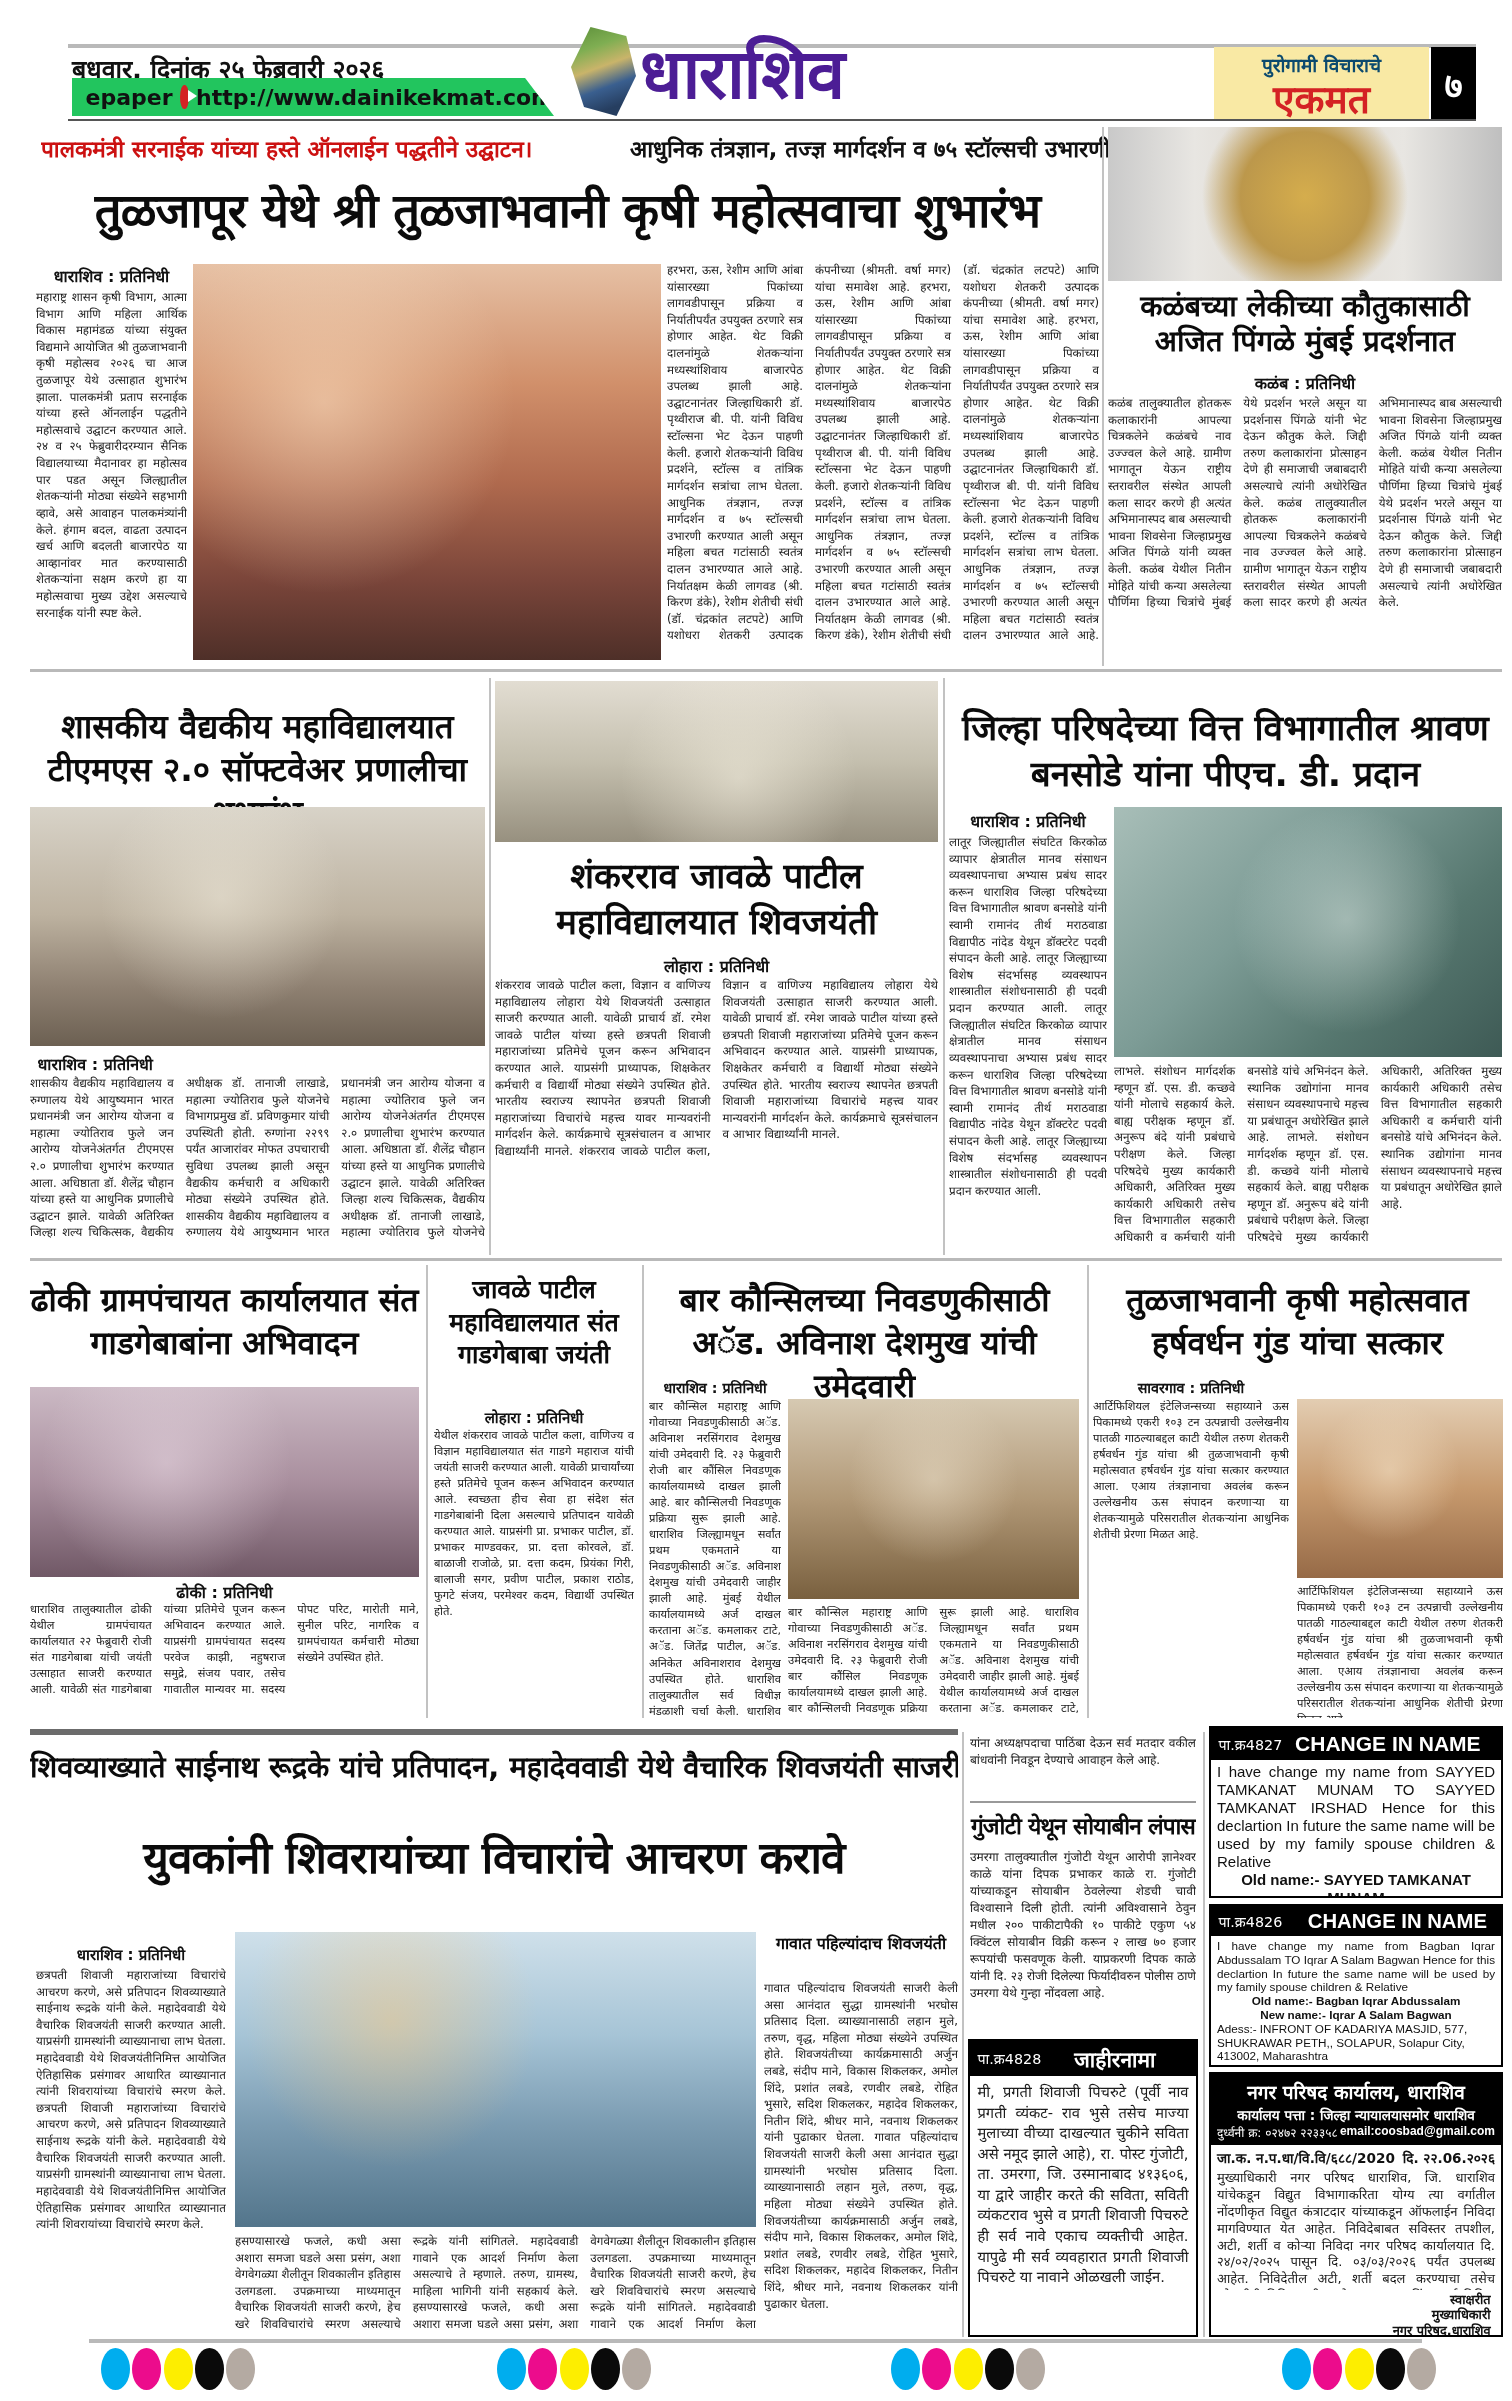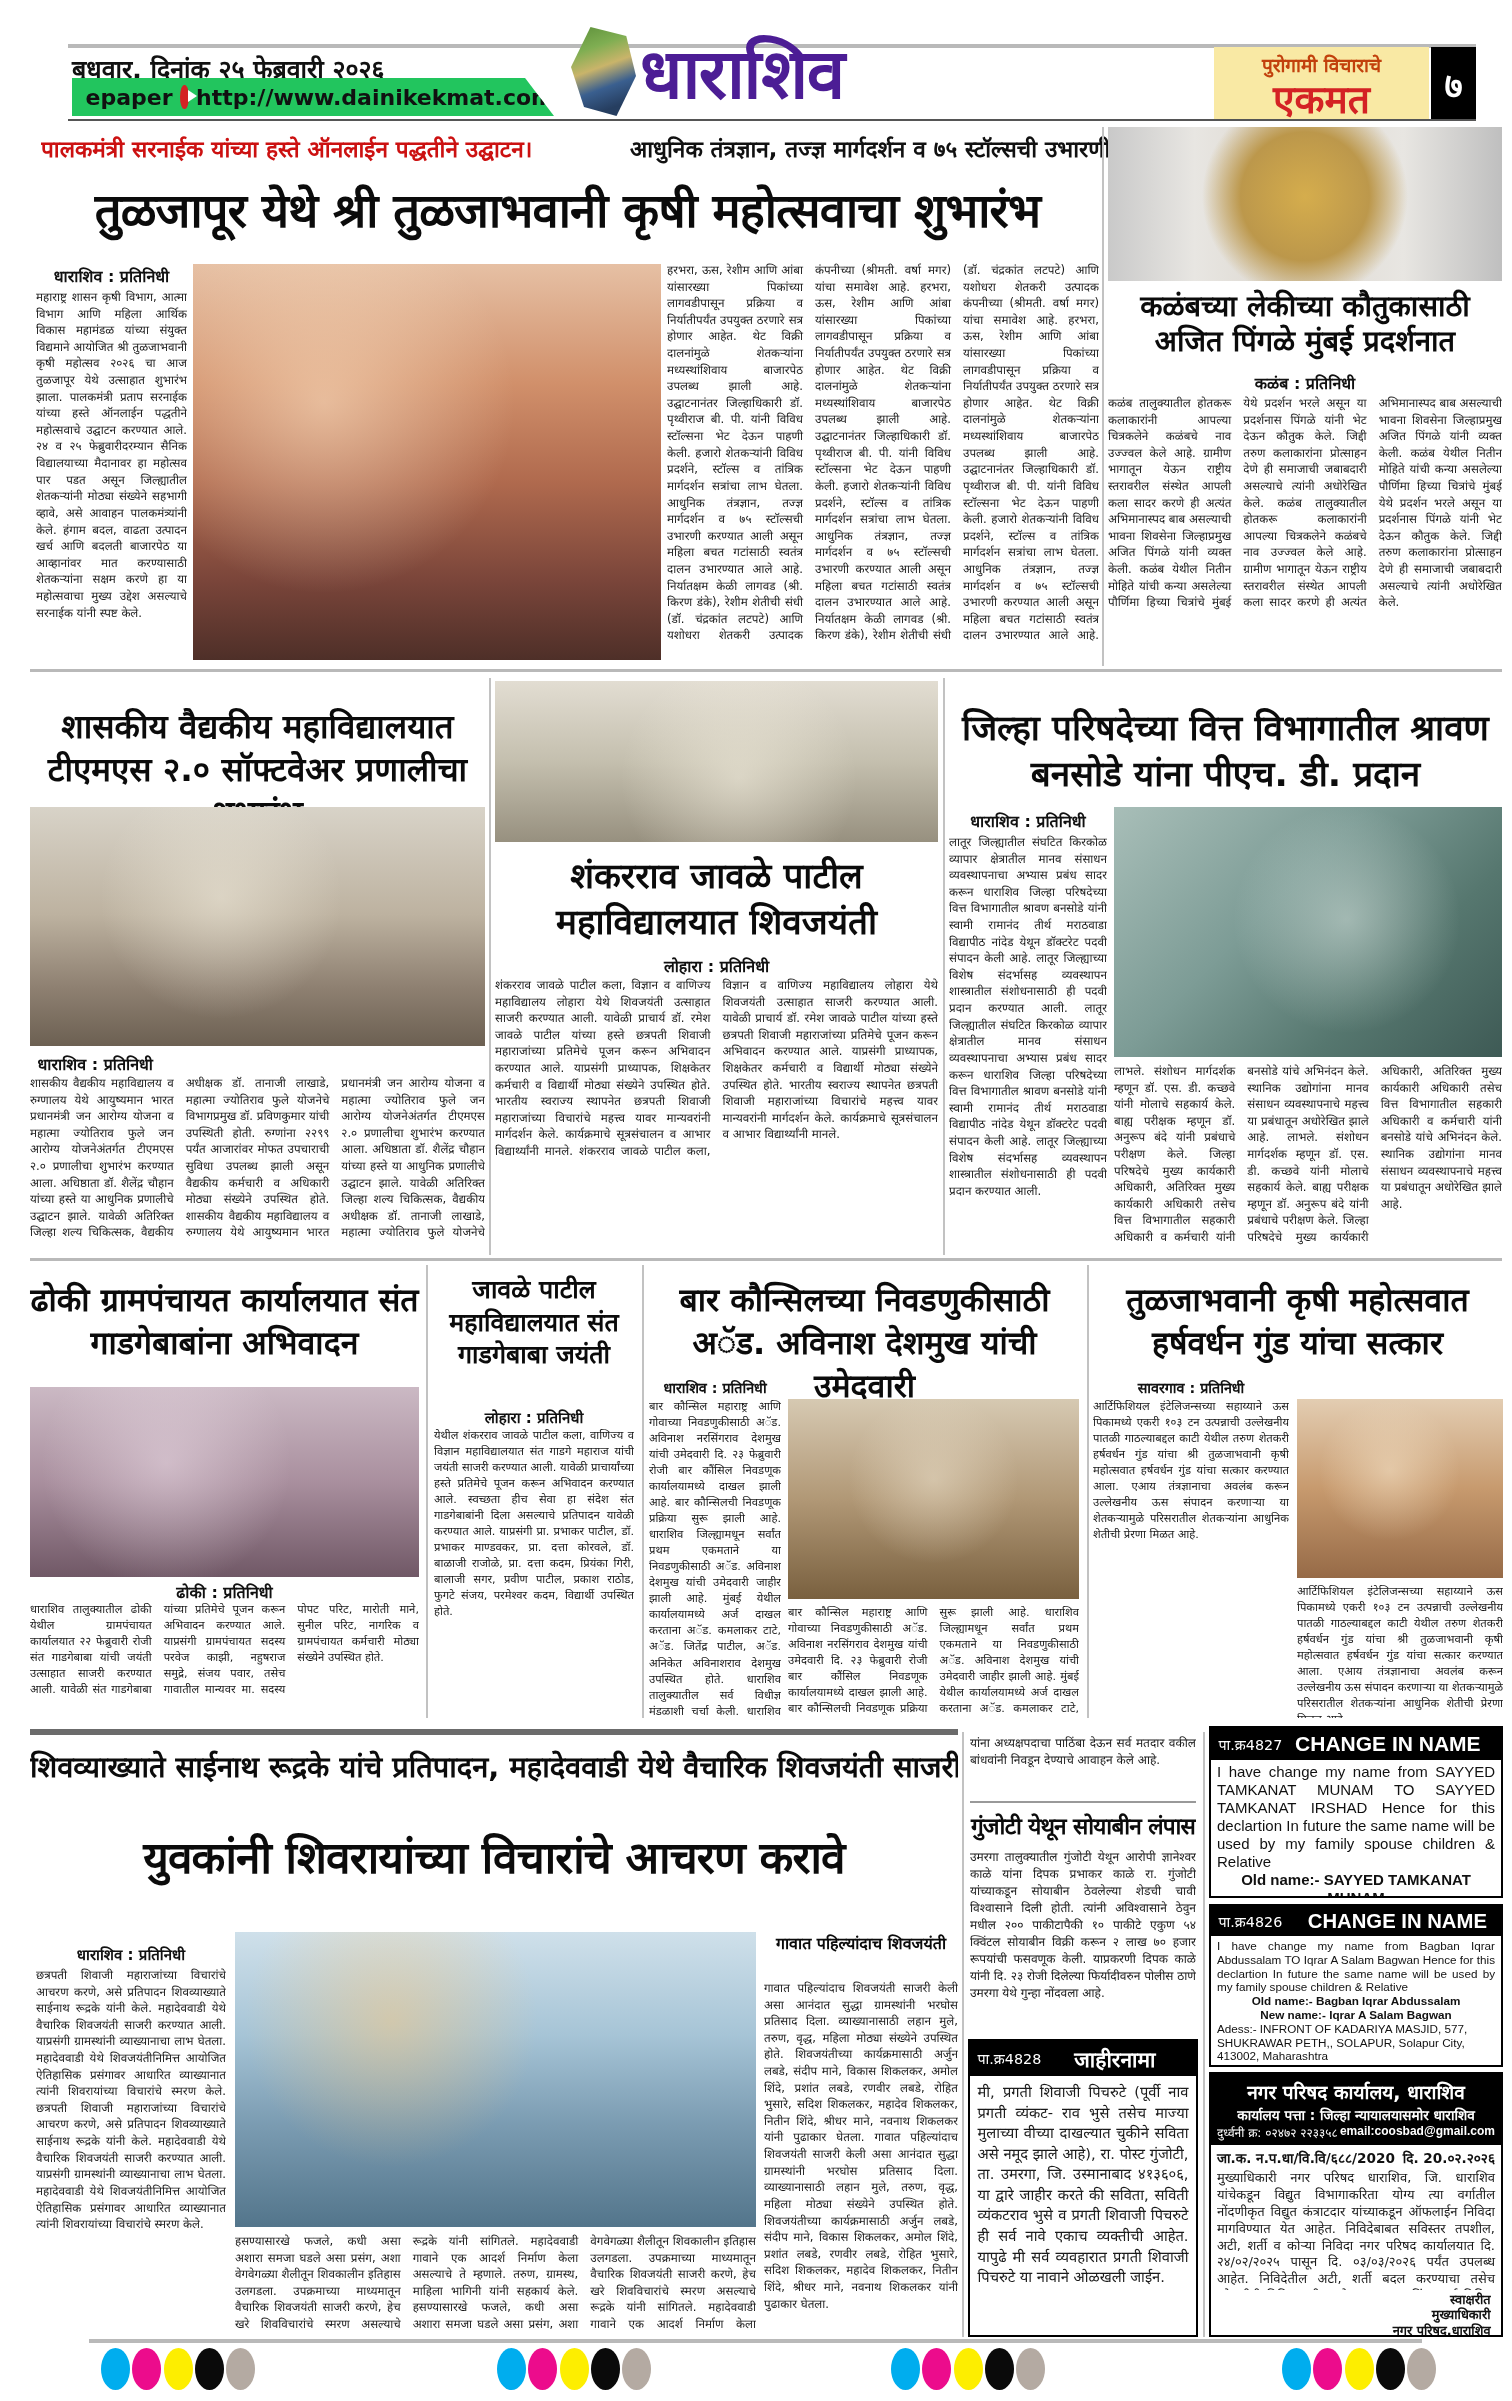--- a/index.html
+++ b/index.html
@@ -35,21 +35,21 @@
   <div class="abs" style="left:72px;top:78px;width:482px;height:38px;background:#22c55e;clip-path:polygon(0 0,94% 0,100% 100%,0 100%);display:flex;align-items:center;padding-left:13.6px;box-sizing:border-box;">
     <span style="font-weight:bold;font-size:22px;">epaper</span>
     <span style="display:inline-block;width:24px;height:24px;border-radius:50%;background:#d42224;margin:0 7.5px;position:relative;">
         <span style="position:absolute;left:8.3px;top:5.3px;width:0;height:0;border-left:9px solid #fff;border-top:6.8px solid transparent;border-bottom:6.8px solid transparent;"></span>
       </span>
     <span style="font-weight:bold;font-size:22px;">http://www.dainikekmat.com</span>
   </div>
   <div class="abs" style="left:571px;top:27px;width:65px;height:89px;background:linear-gradient(160deg,#5c8f3a 0%,#7fae52 25%,#c9b46a 45%,#3a5f8f 65%,#263e60 85%);clip-path:polygon(30% 0,85% 10%,100% 55%,70% 100%,20% 90%,0 45%);"></div>
   <div class="abs" style="left:640px;top:32px;width:452px;height:87px;font-size:69px;font-weight:bold;color:#4c1d95;letter-spacing:-1.5px;line-height:84px;">धाराशिव</div>
   <div class="abs" style="left:1214px;top:47px;width:215px;height:74px;background:#f9e9a4;text-align:center;box-sizing:border-box;padding-top:4.5px;">
-    <div style="font-size:19px;font-weight:bold;color:#c2410c;">पुरोगामी विचाराचे</div>
+    <div style="font-size:19px;font-weight:bold;color:#0c4a6e;">पुरोगामी विचाराचे</div>
     <div style="font-size:39px;font-weight:bold;color:#d42224;line-height:44px;">एकमत</div>
   </div>
   <div class="abs" style="left:1431px;top:47px;width:45px;height:74px;background:#000;color:#fff;display:flex;align-items:center;justify-content:center;font-size:35px;font-weight:bold;">७</div>
   <div class="abs" style="left:68px;top:119px;width:1408px;height:2.3px;background:#555;"></div>
 
   <div class="abs kicker nowrap" style="left:41px;top:133px;width:581px;color:#cc1111;">पालकमंत्री सरनाईक यांच्या हस्ते ऑनलाईन पद्धतीने उद्घाटन।</div>
   <div class="abs kicker nowrap" style="left:630px;top:133px;width:482px;color:#111;">आधुनिक तंत्रज्ञान, तज्ज्ञ मार्गदर्शन व ७५ स्टॉल्सची उभारणी</div>
   <div class="abs hl nowrap" style="left:36px;top:172px;width:1063px;height:81px;font-size:47px;line-height:78px;letter-spacing:-0.8px;">तुळजापूर येथे श्री तुळजाभवानी कृषी महोत्सवाचा शुभारंभ</div>
   <div class="abs byline" style="left:36px;top:265px;width:151px;">धाराशिव : प्रतिनिधी</div>
   <div class="abs bodytxt" style="left:36px;top:289px;width:151px;height:370px;">महाराष्ट्र शासन कृषी विभाग, आत्मा विभाग आणि महिला आर्थिक विकास महामंडळ यांच्या संयुक्त विद्यमाने आयोजित श्री तुळजाभवानी कृषी महोत्सव २०२६ चा आज तुळजापूर येथे उत्साहात शुभारंभ झाला. पालकमंत्री प्रताप सरनाईक यांच्या हस्ते ऑनलाईन पद्धतीने महोत्सवाचे उद्घाटन करण्यात आले. २४ व २५ फेब्रुवारीदरम्यान सैनिक विद्यालयाच्या मैदानावर हा महोत्सव पार पडत असून जिल्ह्यातील शेतकऱ्यांनी मोठ्या संख्येने सहभागी व्हावे, असे आवाहन पालकमंत्र्यांनी केले. हंगाम बदल, वाढता उत्पादन खर्च आणि बदलती बाजारपेठ या आव्हानांवर मात करण्यासाठी शेतकऱ्यांना सक्षम करणे हा या महोत्सवाचा मुख्य उद्देश असल्याचे सरनाईक यांनी स्पष्ट केले.</div>
@@ -172,21 +172,21 @@
     <div style="background:#000;color:#fff;padding:4.5px 6px;">
       <div style="text-align:center;font-weight:bold;font-size:19px;">नगर परिषद कार्यालय, धाराशिव</div>
       <div style="text-align:center;font-weight:bold;font-size:13.6px;">कार्यालय पत्ता : जिल्हा न्यायालयासमोर धाराशिव</div>
       <div style="display:flex;justify-content:space-between;font-size:12px;">
         <span>दुर्ध्वनी क्र: ०२४७२ २२३३५८</span>
         <span class="en" style="font-weight:bold;">email:coosbad@gmail.com</span>
       </div>
     </div>
     <div style="display:flex;justify-content:space-between;font-weight:bold;font-size:13.6px;padding:3px 6px;">
       <span>जा.क. न.प.धा/वि.वि/६८८/2020</span>
-      <span>दि. 20.०२.२०२६</span>
+      <span>दि. २२.06.२०२६</span>
     </div>
     <div class="bodytxt" style="padding:0 6px;font-size:13px;line-height:1.3;height:120px;">मुख्याधिकारी नगर परिषद धाराशिव, जि. धाराशिव यांचेकडून विद्युत विभागाकरिता योग्य त्या वर्गातील नोंदणीकृत विद्युत कंत्राटदार यांच्याकडून ऑफलाईन निविदा मागविण्यात येत आहेत. निविदेबाबत सविस्तर तपशील, अटी, शर्ती व कोर्‍या निविदा नगर परिषद कार्यालयात दि. २४/०२/२०२५ पासून दि. ०३/०३/२०२६ पर्यंत उपलब्ध आहेत. निविदेतील अटी, शर्ती बदल करण्याचा तसेच कोणतीही निविदा स्वीकारणे अथवा एक किंवा सर्व निविदा नाकारण्याचा अधिकार नगर परिषद धाराशिव यांनी राखून ठेवला आहे.</div>
     <div style="text-align:right;font-weight:bold;font-size:12.8px;padding:1.5px 10.5px;line-height:1.25;">
       <div>स्वाक्षरीत</div>
       <div>मुख्याधिकारी</div>
       <div>नगर परिषद,धाराशिव</div>
     </div>
   </div>
 
   <div class="abs rule" style="left:89px;top:2339px;width:1333px;height:3.8px;"></div>

